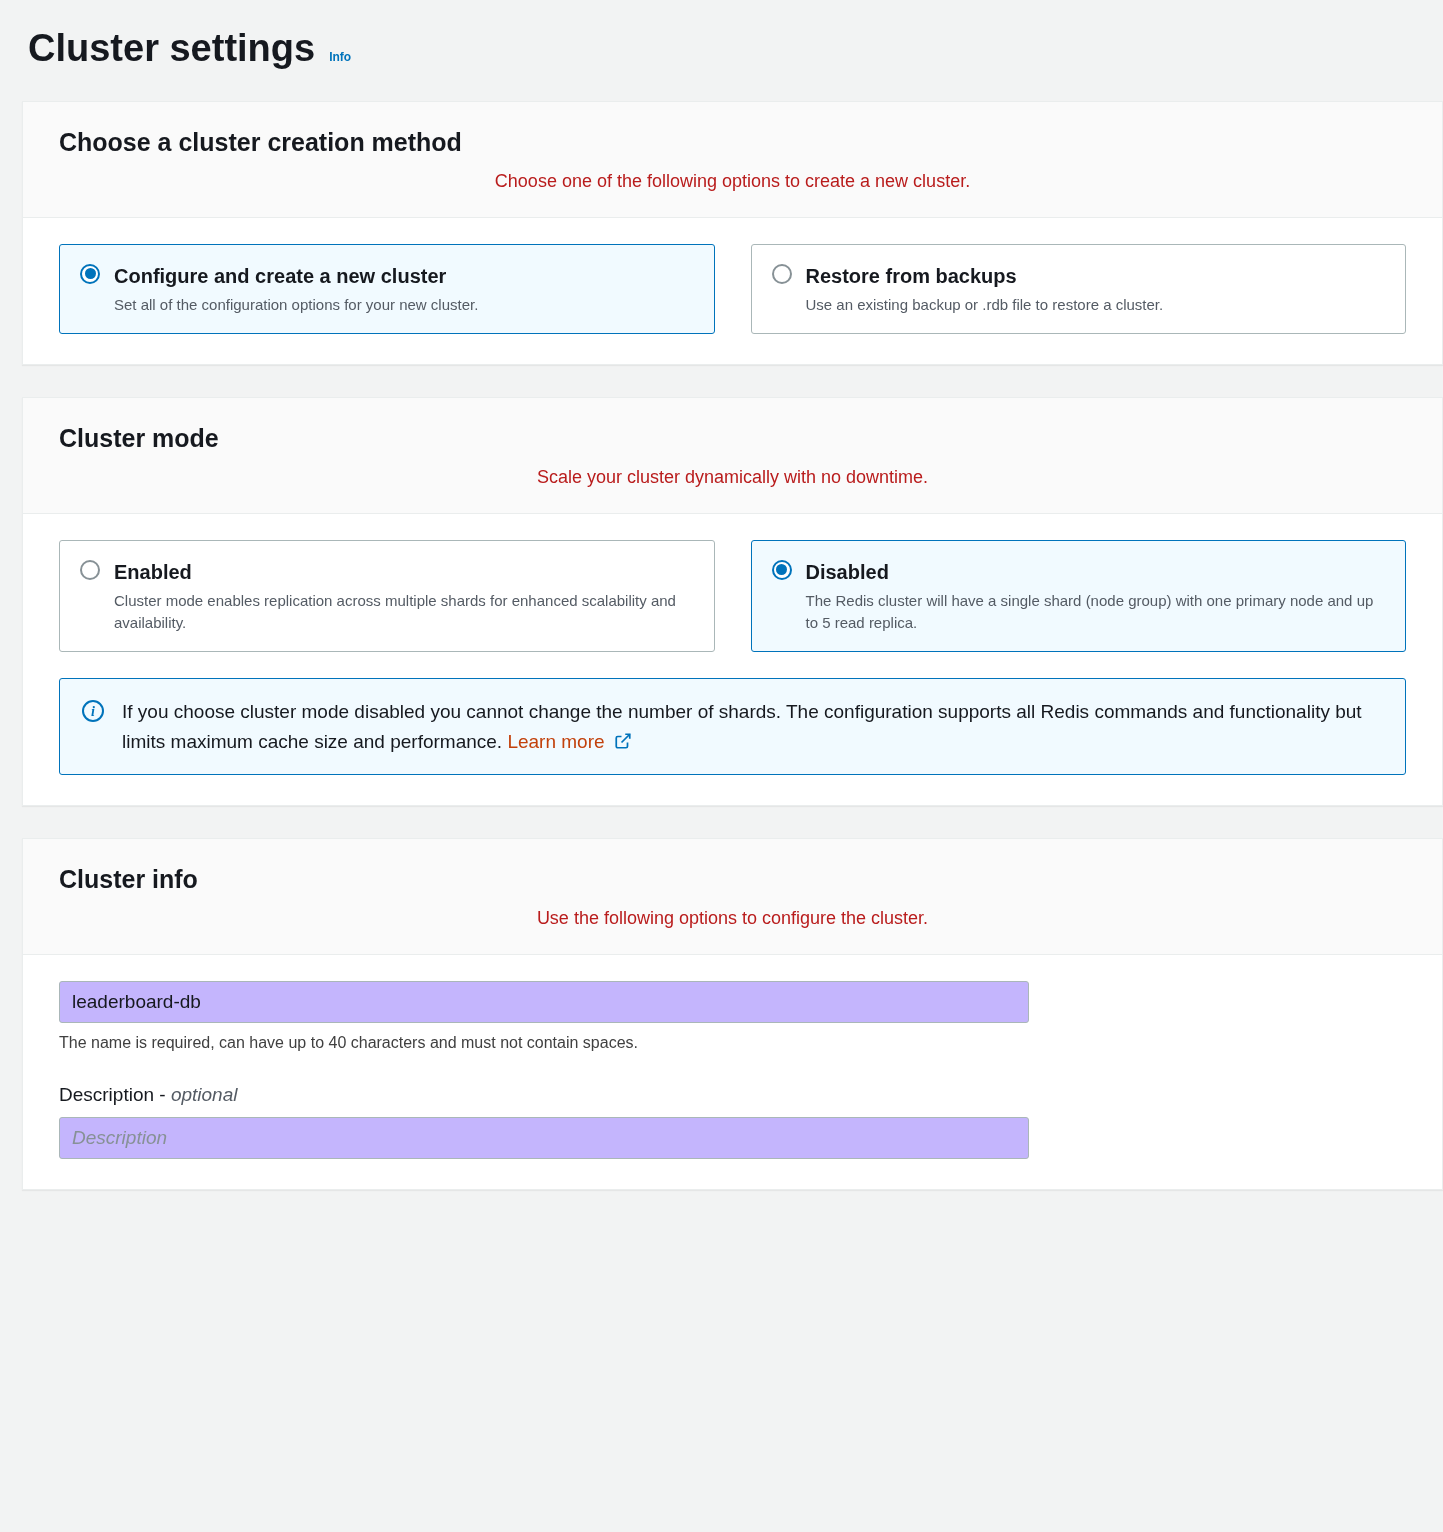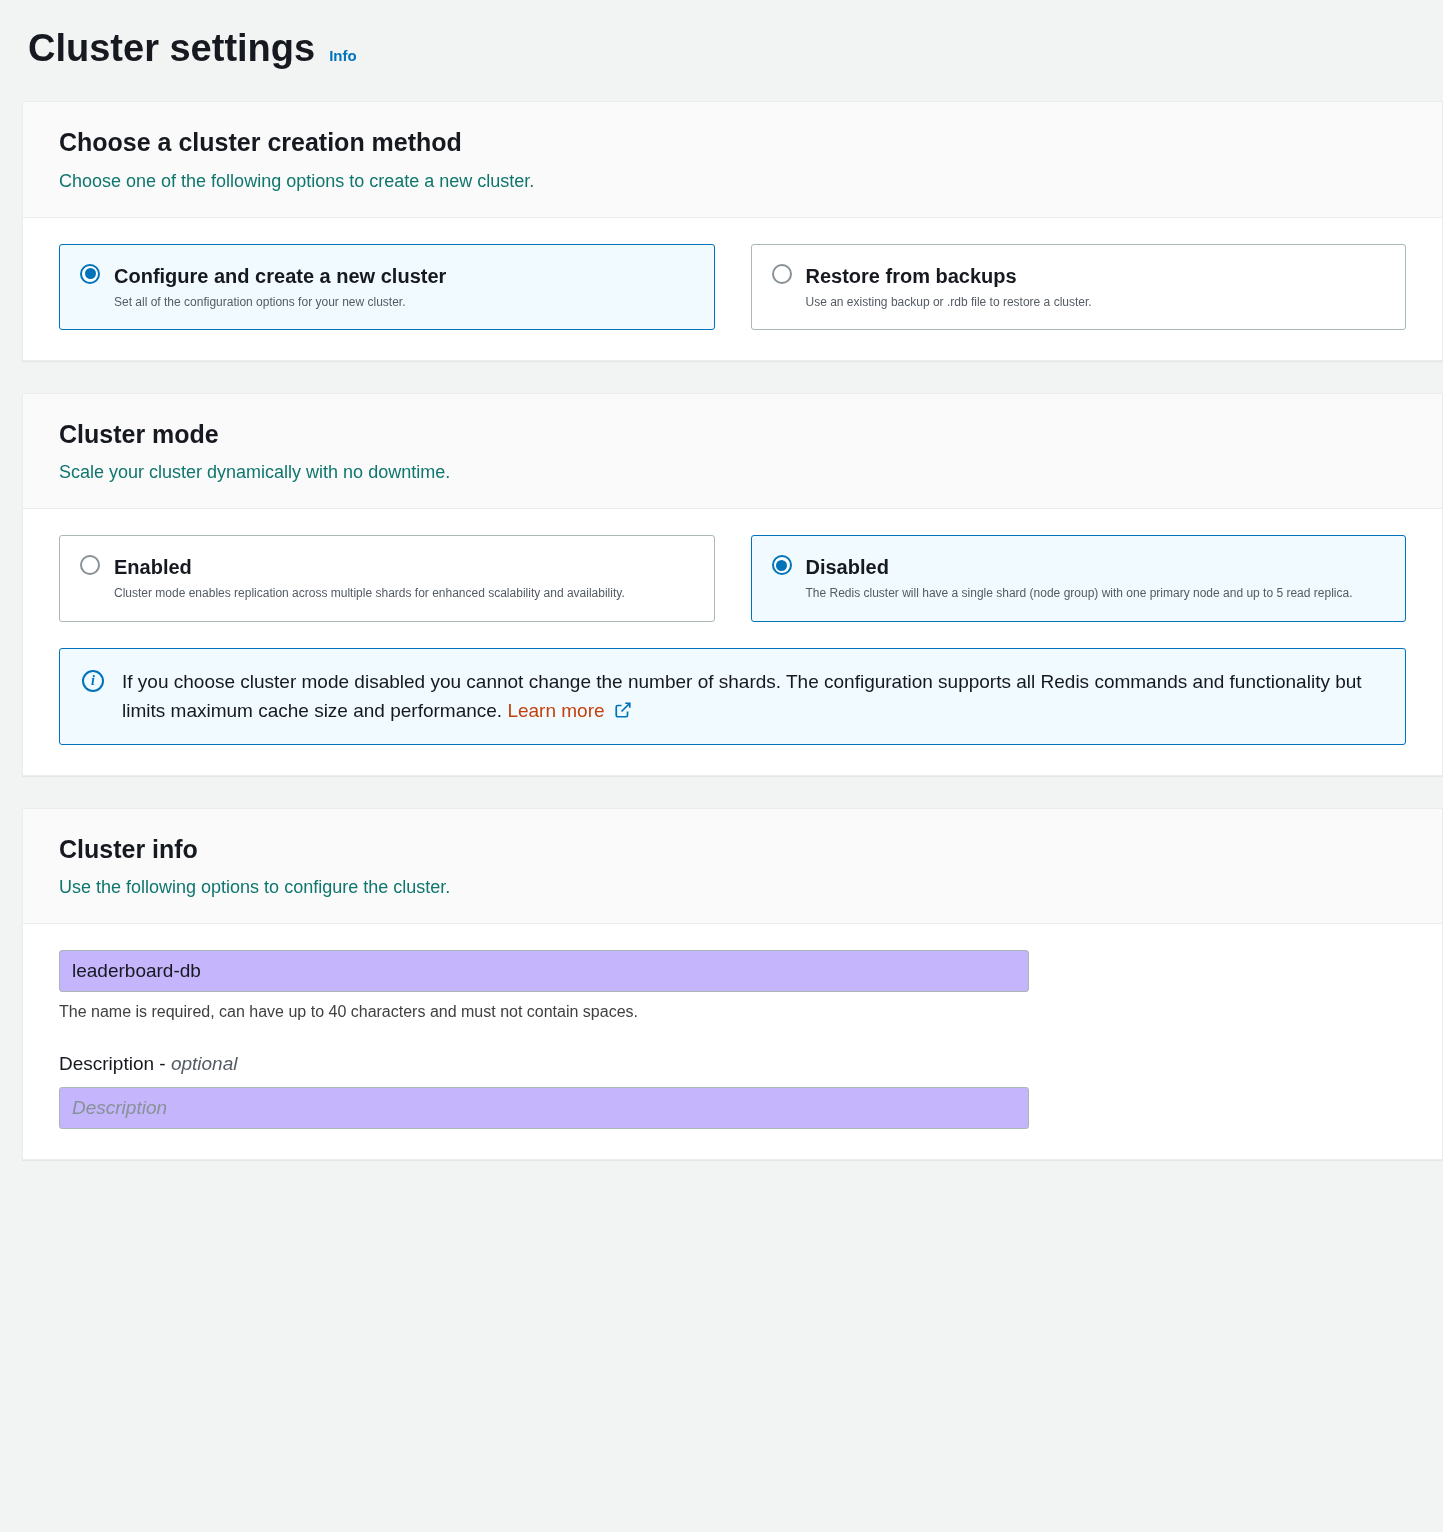--- a/index.html
+++ b/index.html
@@ -18,21 +18,21 @@
     display: flex;
     align-items: baseline;
     gap: 14px;
   }
   .page-title {
     font-size: 38px;
     font-weight: 700;
     color: #16191f;
   }
   .info-link {
-    font-size: 15px;
+    font-size: 12px;
     font-weight: 700;
     color: #0073bb;
     cursor: pointer;
   }
   .panel {
     background: #fff;
     margin: 0 0 32px 22px;
     border: 1px solid #eaeded;
     box-shadow: 0 1px 1px rgba(0,0,0,0.05);
   }
@@ -42,21 +42,22 @@
     background: #fafafa;
   }
   .panel-title {
     font-size: 25px;
     font-weight: 700;
     color: #16191f;
     margin-bottom: 6px;
   }
   .panel-subtitle {
     font-size: 18px;
-    color: #0f766e;
+    color: #b91c1c;
+    text-align: center;
   }
   .panel-body {
     padding: 26px 36px 30px 36px;
   }
   .option-row {
     display: flex;
     gap: 36px;
     border-radius: 6px;
   }
   .option-card {
@@ -98,21 +99,21 @@
   .option-card .opt-text {
     flex: 1;
   }
   .opt-title {
     font-size: 20px;
     font-weight: 700;
     color: #16191f;
     margin-bottom: 3px;
   }
   .opt-desc {
-    font-size: 12px;
+    font-size: 15px;
     color: #545b64;
     line-height: 1.45;
   }
   .alert {
     margin-top: 26px;
     border: 1px solid #0073bb;
     background: #f1faff;
     border-radius: 3px;
     padding: 18px 22px;
     display: flex;

